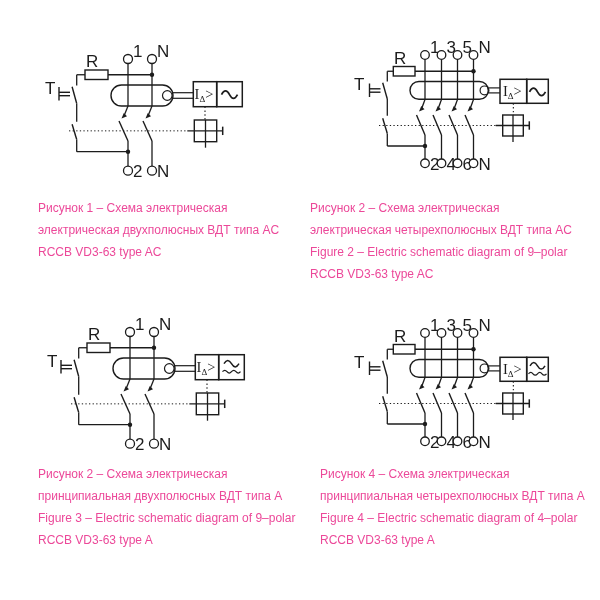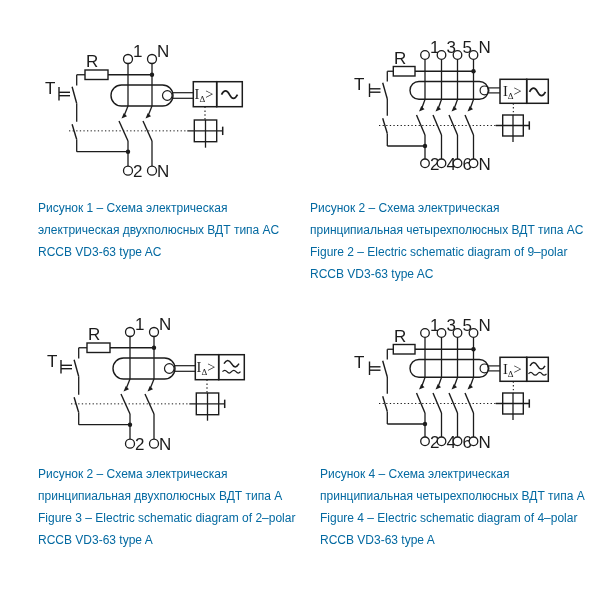--- a/index.html
+++ b/index.html
@@ -5,21 +5,21 @@
   html,body{margin:0;padding:0}
   body{
     width:600px;height:600px;background:#ffffff;
     font-family:"Liberation Sans",sans-serif;
     position:relative;overflow:hidden;
   }
   #canvas{position:absolute;left:0;top:0;width:600px;height:600px;background:#ffffff}
   .fig-svg{position:absolute}
   .caption{
     position:absolute;width:288px;
-    font-size:12px;line-height:22px;color:#0369a1;
+    font-size:12px;line-height:22px;color:#ec4899;
     letter-spacing:0;white-space:nowrap;
   }
 </style>
 </head>
 <body>
 
 <div id="canvas">
 
   <svg class="fig-svg" style="left:28px;top:28px" width="225" height="160" viewBox="0 0 225 160">
       <g>
@@ -305,29 +305,29 @@
     </svg>
 
   <div class="caption" style="left:38px;top:197px">
     <div>Рисунок 1 – Схема электрическая</div>
     <div>электрическая двухполюсных ВДТ типа AC</div>
     <div>RCCB VD3-63 type AC</div>
   </div>
 
   <div class="caption" style="left:310px;top:197px">
     <div>Рисунок 2 – Схема электрическая</div>
-    <div>принципиальная четырехполюсных ВДТ типа AC</div>
+    <div>электрическая четырехполюсных ВДТ типа AC</div>
     <div>Figure 2 – Electric schematic diagram of 9–polar</div>
     <div>RCCB VD3-63 type AC</div>
   </div>
 
   <div class="caption" style="left:38px;top:463px">
     <div>Рисунок 2 – Схема электрическая</div>
     <div>принципиальная двухполюсных ВДТ типа А</div>
-    <div>Figure 3 – Electric schematic diagram of 2–polar</div>
+    <div>Figure 3 – Electric schematic diagram of 9–polar</div>
     <div>RCCB VD3-63 type A</div>
   </div>
 
   <div class="caption" style="left:320px;top:463px">
     <div>Рисунок 4 – Схема электрическая</div>
     <div>принципиальная четырехполюсных ВДТ типа А</div>
     <div>Figure 4 – Electric schematic diagram of 4–polar</div>
     <div>RCCB VD3-63 type A</div>
   </div>
 

